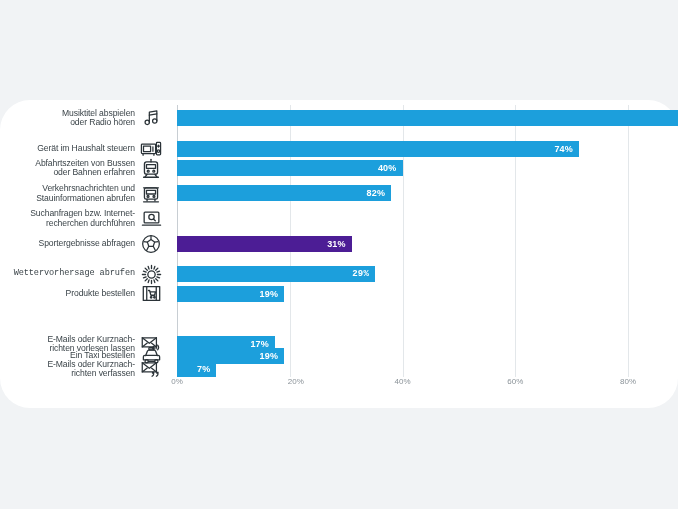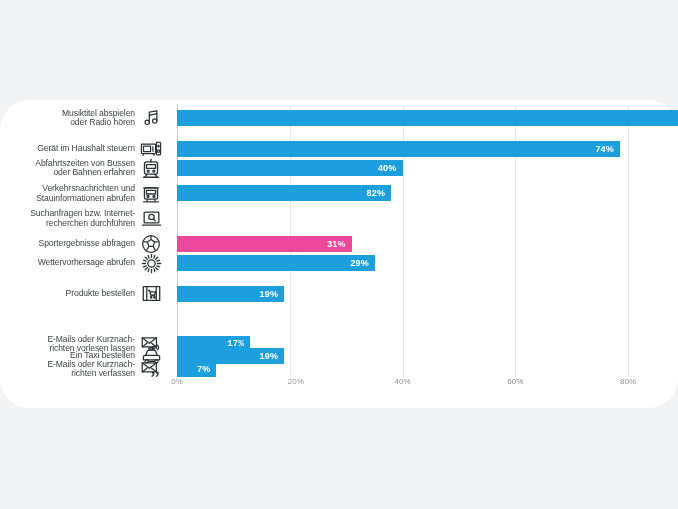--- a/index.html
+++ b/index.html
@@ -163,21 +163,21 @@
               <svg width="22" height="20" viewBox="0 0 26 24" fill="none" stroke="currentColor" stroke-width="1.5" stroke-linecap="round" stroke-linejoin="round">
                 <rect x="1.5" y="6" width="17" height="11.5" rx="1"></rect>
                 <rect x="4" y="8.6" width="8.5" height="6.4"></rect>
                 <path d="M15.3 9.3v5.5"></path>
                 <rect x="19.5" y="4" width="5" height="15" rx="1"></rect>
                 <path d="M22 7.2v2.4M20.8 8.4h2.4"></path>
                 <circle cx="22" cy="14.5" r="1.5"></circle>
                 <path d="M3.5 17.5v2M16.5 17.5v2"></path>
               </svg>
             </div>
-            <div class="bar" style="width: 443px; background: rgb(28, 159, 220);">
+            <div class="bar" style="width: 402px; background: rgb(28, 159, 220);">
               <span class="bar-value">74%</span>
             </div>
           </div>
           <div class="row" style="top: 60.2px;">
             <div class="row-label">Abfahrtszeiten von Bussen
 oder Bahnen erfahren</div>
             <div class="row-icon">
               <svg width="20" height="21" viewBox="0 0 22 24" fill="none" stroke="currentColor" stroke-width="1.5" stroke-linecap="round" stroke-linejoin="round">
                 <path d="M11 1.5v3"></path>
                 <rect x="3.5" y="4.5" width="15" height="14" rx="2.5"></rect>
@@ -224,25 +224,25 @@
           </div>
           <div class="row" style="top: 135.5px;">
             <div class="row-label">Sportergebnisse abfragen</div>
             <div class="row-icon">
               <svg width="20" height="20" viewBox="0 0 24 24" fill="none" stroke="currentColor" stroke-width="1.5" stroke-linejoin="round">
                 <circle cx="12" cy="12" r="10"></circle>
                 <path d="M12 6.6l4.3 3.1-1.6 5h-5.4l-1.6-5z"></path>
                 <path d="M12 2.2v4.4M3.3 9.1l4.4.6M20.7 9.1l-4.4.6M6.4 20.5l2.9-5.8M17.6 20.5l-2.9-5.8"></path>
               </svg>
             </div>
-            <div class="bar" style="width: 174.762px; background: #ec4899;">
+            <div class="bar" style="width: 174.762px; background: #4c1d95;">
               <span class="bar-value">31%</span>
             </div>
           </div>
-          <div class="row" style="top: 155px;">
+          <div class="row" style="top: 166px; font-family: Liberation Mono, monospace;">
             <div class="row-label">Wettervorhersage abrufen</div>
             <div class="row-icon">
               <svg width="21" height="21" viewBox="0 0 24 24" fill="none" stroke="currentColor" stroke-width="1.5" stroke-linecap="round">
                 <circle cx="12" cy="12" r="4.2"></circle>
                 <path d="M12 1.6v3.6M12 18.8v3.6M1.6 12h3.6M18.8 12h3.6M4.7 4.7l2.5 2.5M16.8 16.8l2.5 2.5M19.3 4.7l-2.5 2.5M7.2 16.8l-2.5 2.5"></path>
                 <path d="M8.2 2.8l1 3.1M15.8 2.8l-1 3.1M8.2 21.2l1-3.1M15.8 21.2l-1-3.1M2.8 8.2l3.1 1M2.8 15.8l3.1-1M21.2 8.2l-3.1 1M21.2 15.8l-3.1-1"></path>
               </svg>
             </div>
             <div class="bar" style="width: 198px; background: rgb(28, 159, 220);">
               <span class="bar-value">29%</span>
@@ -284,21 +284,21 @@
 richten vorlesen lassen</div>
             <div class="row-icon">
               <svg width="22" height="20" viewBox="0 0 26 24" fill="none" stroke="currentColor" stroke-width="1.5" stroke-linecap="round" stroke-linejoin="round">
                 <path d="M2.5 4.5h17v11h-17z"></path>
                 <path d="M2.5 4.5l8.5 6.6 8.5-6.6"></path>
                 <path d="M2.5 15.5l6-4.6M19.5 15.5l-6-4.6"></path>
                 <path d="M11.5 17.5h2.4l3 2.4v-6.3l-3 2.4h-2.4z" fill="currentColor" stroke="none"></path>
                 <path d="M19 14.6c.7.9.7 2.3 0 3.2M21 13.3c1.3 1.6 1.3 4 0 5.7"></path>
               </svg>
             </div>
-            <div class="bar" style="width: 73px; background: rgb(28, 159, 220); font-family: Liberation Mono, monospace;">
+            <div class="bar" style="width: 98px; background: rgb(28, 159, 220);">
               <span class="bar-value">17%</span>
             </div>
           </div>
           <div class="row" style="top: 261px;">
             <div class="row-label">E-Mails oder Kurznach-
 richten verfassen</div>
             <div class="row-icon">
               <svg width="22" height="20" viewBox="0 0 26 24" fill="none" stroke="currentColor" stroke-width="1.5" stroke-linecap="round" stroke-linejoin="round">
                 <path d="M2.5 4.5h17v11h-17z"></path>
                 <path d="M2.5 4.5l8.5 6.6 8.5-6.6"></path>

